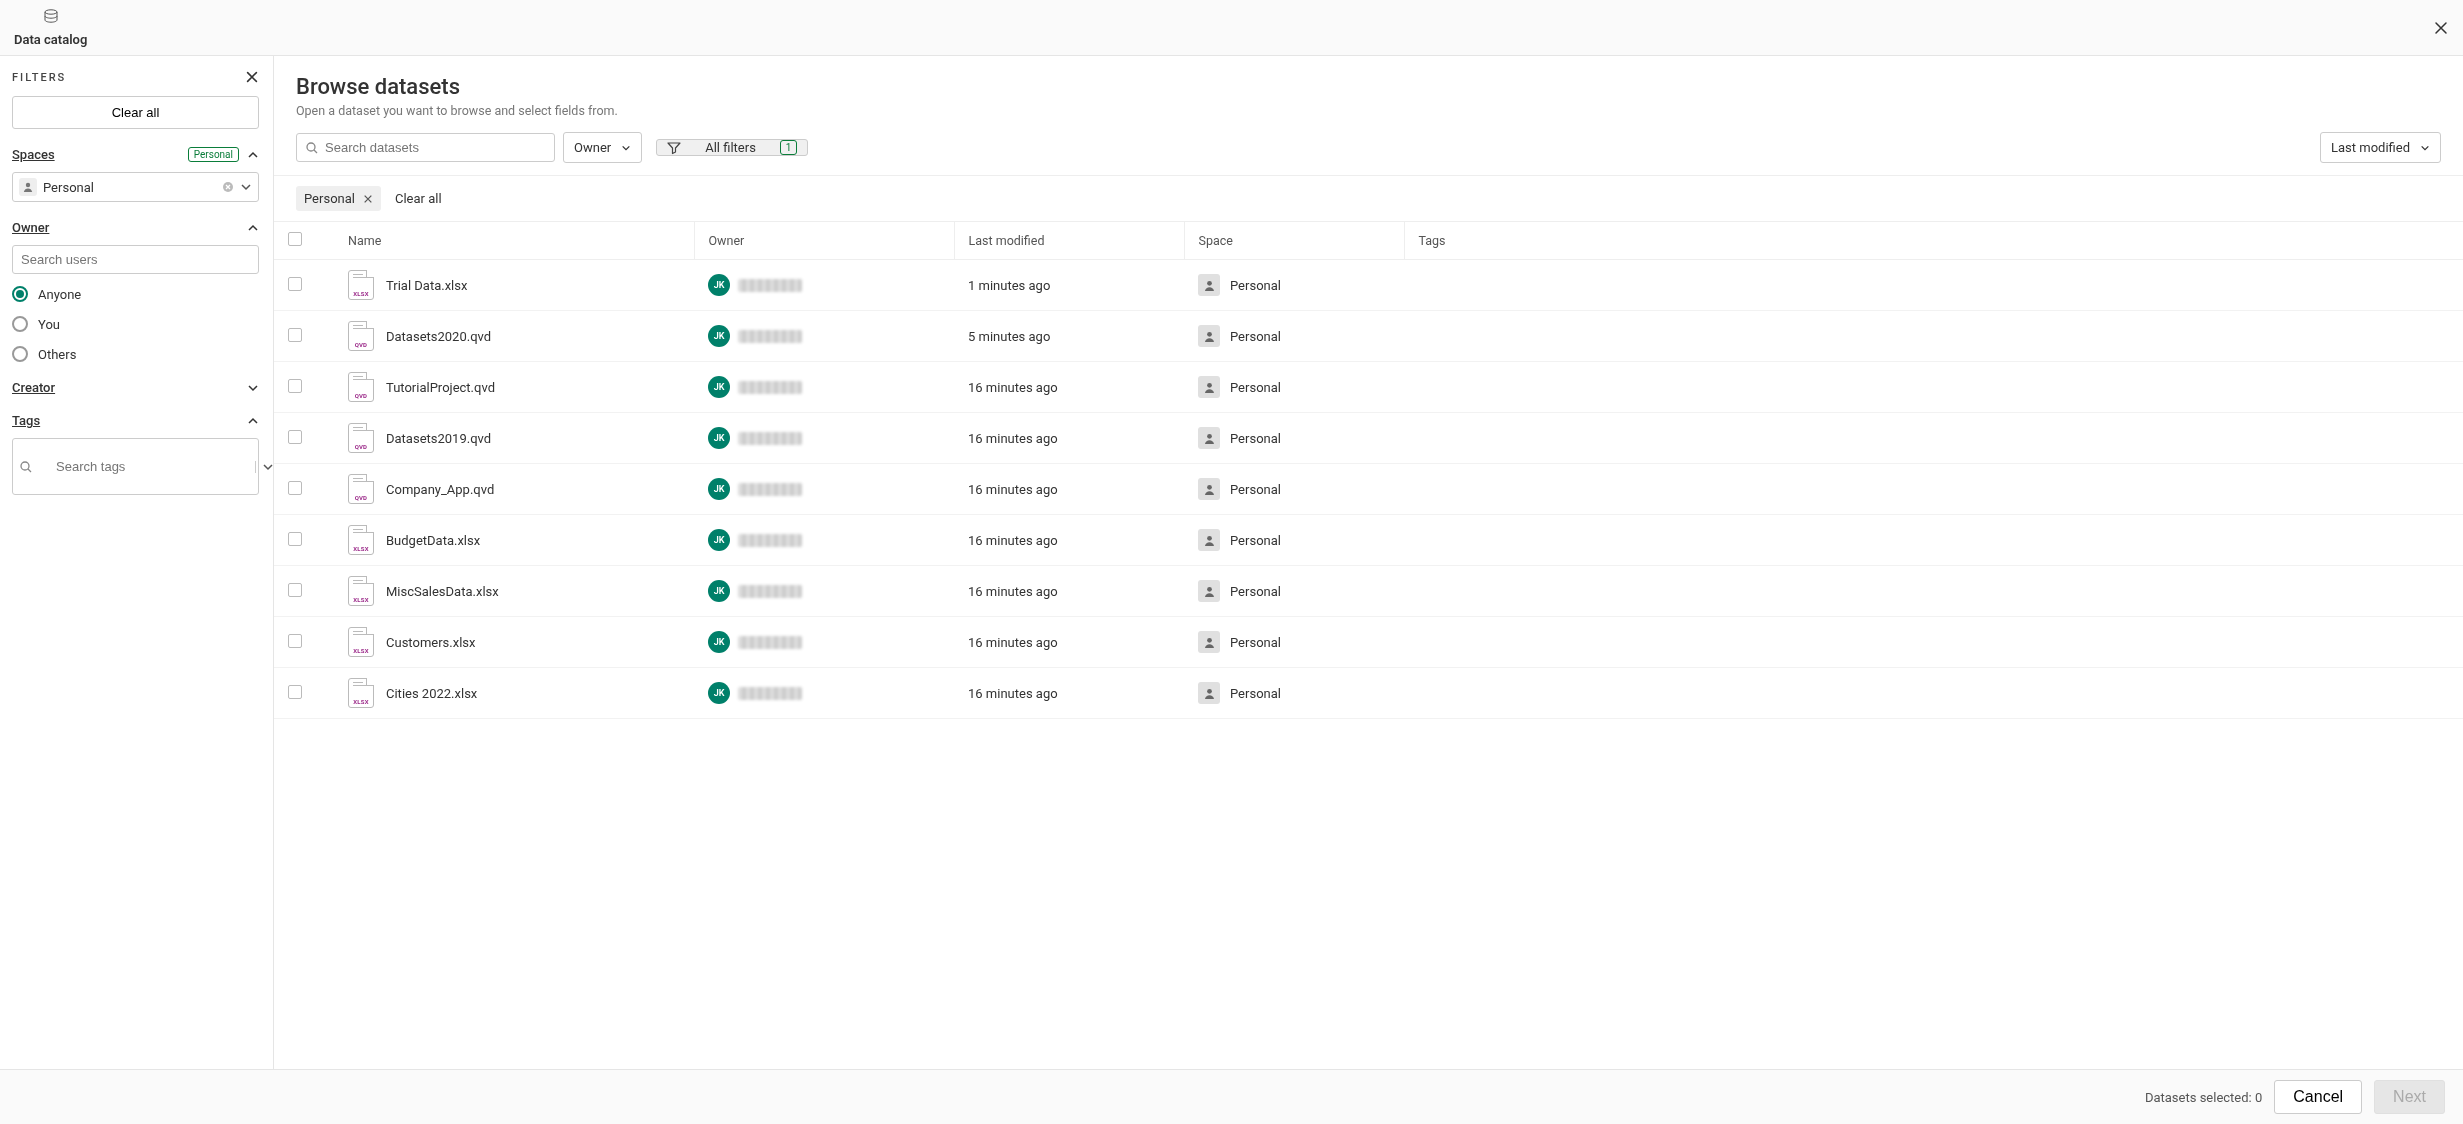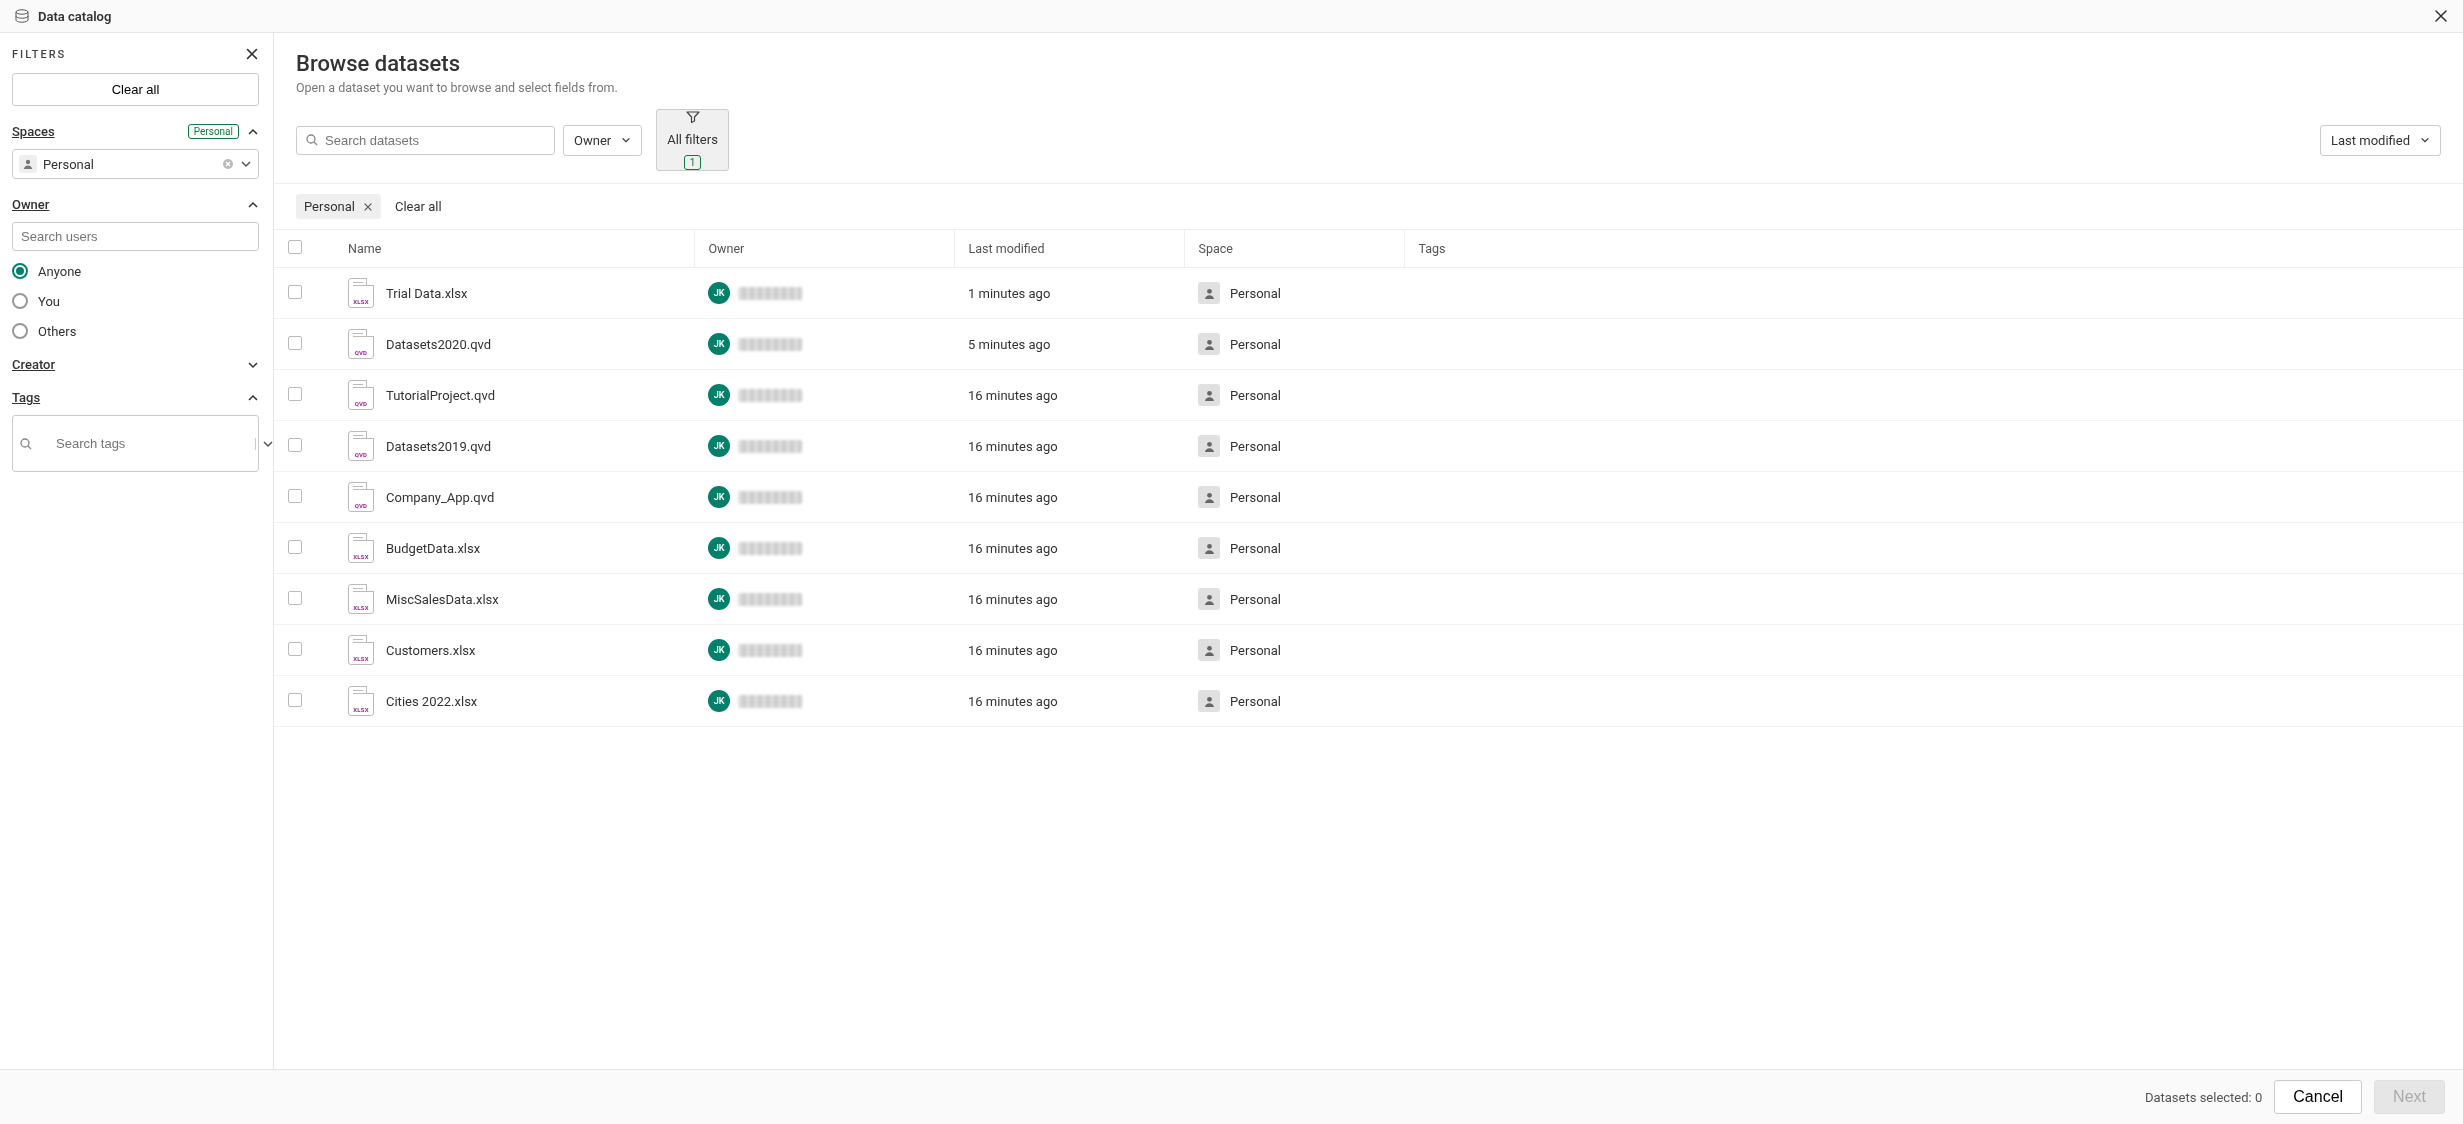--- a/index.html
+++ b/index.html
@@ -1,21 +1,21 @@
 <!DOCTYPE html>
 <html><head>
 <meta charset="utf-8">
 <style>
 * { box-sizing: border-box; margin: 0; padding: 0; }
 body { font-family: -apple-system, BlinkMacSystemFont, "Segoe UI", Roboto, Arial, sans-serif; font-size: 13px; color: #333; background: #fff; }
 .app { display: flex; flex-direction: column; height: 100vh; }
 
 
 .topbar { display: flex; align-items: center; justify-content: space-between; padding: 8px 14px; border-bottom: 1px solid #e5e5e5; background: #fafafa; }
-.topbar-left { display: flex; align-items: center; gap: 8px; }
+.topbar-left { display: flex; align-items: center; gap: 8px; flex-direction: column; }
 .topbar-title { font-weight: 600; font-size: 13px; }
 .close-x { cursor: pointer; font-size: 18px; color: #333; }
 
 
 .body { display: flex; flex: 1; overflow: hidden; }
 
 
 .sidebar { width: 274px; border-right: 1px solid #e5e5e5; padding: 14px 14px 14px 12px; overflow-y: auto; }
 .sidebar-header { display: flex; justify-content: space-between; align-items: center; margin-bottom: 12px; }
 .sidebar-header-title { font-size: 11px; letter-spacing: 2px; color: #444; font-weight: 500; }
@@ -48,21 +48,21 @@
 
 .main { flex: 1; display: flex; flex-direction: column; overflow: hidden; }
 .main-header { padding: 18px 22px 14px; }
 .main-title { font-size: 22px; font-weight: 500; margin-bottom: 4px; }
 .main-subtitle { font-size: 12.5px; color: #777; }
 
 .toolbar { display: flex; align-items: center; padding: 0 22px 12px; gap: 8px; }
 .search-box { display: flex; align-items: center; border: 1px solid #ccc; border-radius: 3px; padding: 6px 8px; width: 259px; gap: 6px; }
 .search-box input { border: none; outline: none; flex: 1; font-size: 13px; }
 .owner-dropdown { border: 1px solid #ccc; border-radius: 3px; padding: 7px 10px; cursor: pointer; background: #fff; display: flex; align-items: center; gap: 10px; font-size: 13px; }
-.allfilters-btn { border: 1px solid #ccc; border-radius: 3px; padding: 0 10px; cursor: pointer; background: #f0f0f0; display: flex; align-items: center; gap: 8px; font-size: 13px; margin-left: 6px; flex-direction: column; }
+.allfilters-btn { border: 1px solid #ccc; border-radius: 3px; padding: 0 10px; cursor: pointer; background: #f0f0f0; display: flex; align-items: center; gap: 24px; font-size: 13px; margin-left: 6px; }
 .filter-count { border: 1px solid #0a7d3a; color: #0a7d3a; border-radius: 3px; font-size: 10px; padding: 1px 5px; }
 .sort-dropdown { margin-left: auto; border: 1px solid #ccc; border-radius: 3px; padding: 7px 10px; cursor: pointer; background: #fff; display: flex; align-items: center; gap: 10px; font-size: 13px; }
 
 .chips-row { display: flex; align-items: center; padding: 10px 22px; gap: 14px; border-top: 1px solid #eee; }
 .chip { background: #efefef; border-radius: 3px; padding: 5px 8px; display: flex; align-items: center; gap: 8px; font-size: 13px; }
 .chip .chip-x { cursor: pointer; color: #555; }
 .chips-clear { font-size: 13px; cursor: pointer; }
 
 
 .table-wrap { flex: 1; overflow-y: auto; }

